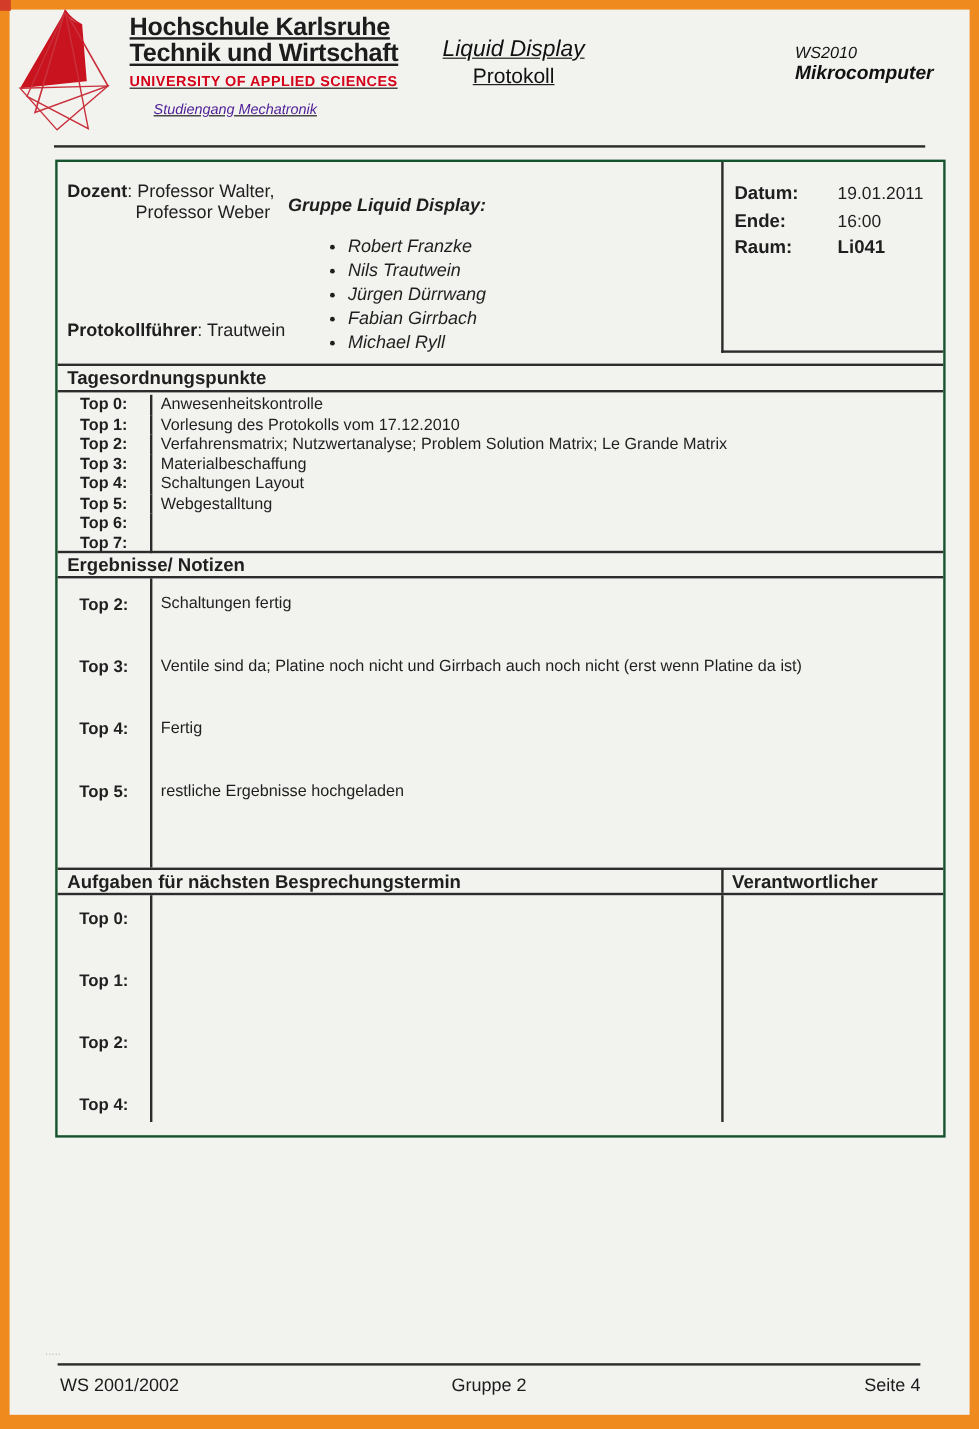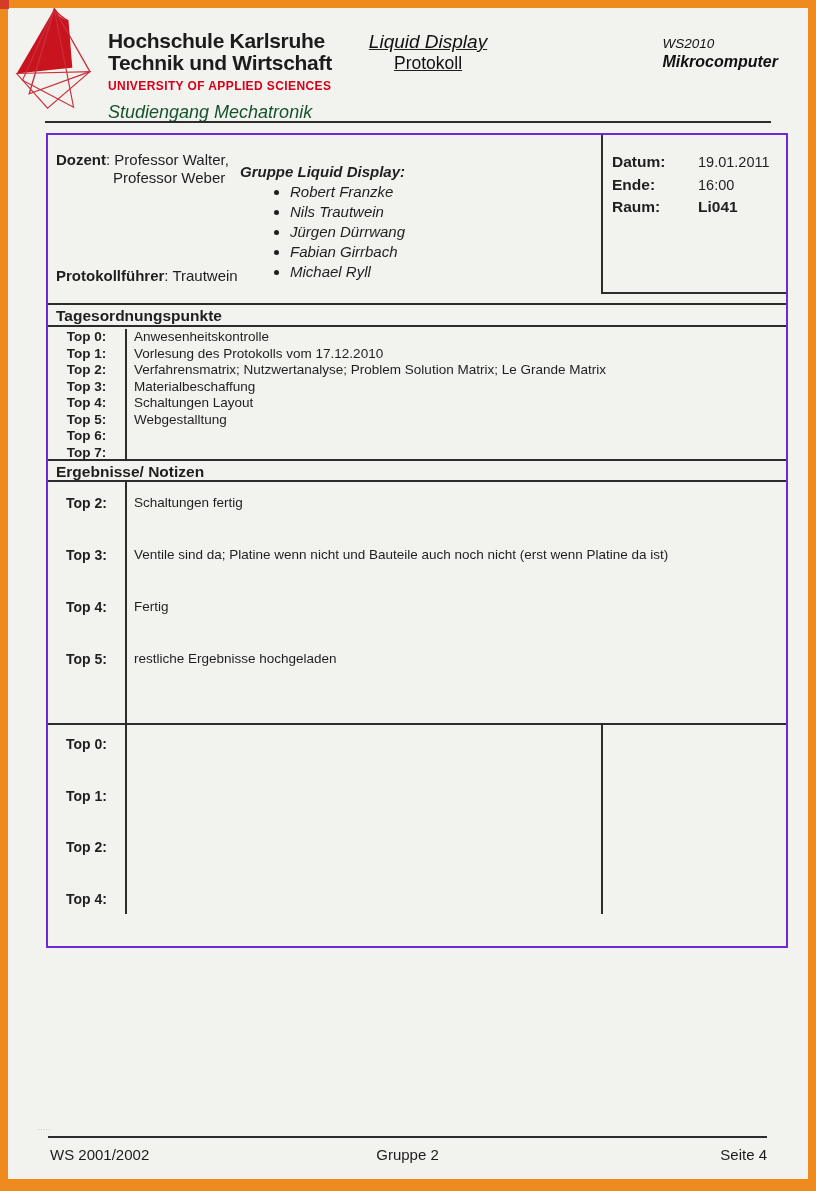--- a/index.html
+++ b/index.html
@@ -4,41 +4,41 @@
 <style>
   * { margin:0; padding:0; box-sizing:border-box; }
   html,body { background:#ffffff; }
   body { font-family:"Liberation Sans", sans-serif; color:#1f1f1f; }
   .page { position:relative; width:816px; height:1191px; background:#ee8a1e; overflow:hidden; }
   .corner-accent { position:absolute; left:0; top:0; width:9px; height:9px; background:#d23c28; }
   .inner-bg { position:absolute; left:8px; top:8px; right:8px; bottom:12px; background:#f2f2ef; }
 
   
   .logo { position:absolute; left:14px; top:8px; width:96px; height:106px; }
-  .inst { position:absolute; left:108px; top:30px; }
+  .inst { position:absolute; left:108px; top:12px;text-decoration:underline; }
   .inst-l1, .inst-l2 { font-weight:bold; font-size:21px; line-height:22px; letter-spacing:-0.3px; color:#1c1c1c; }
   .inst-uas { margin-top:5px; font-weight:bold; font-size:12px; letter-spacing:0.4px; color:#d50019; }
-  .inst-prog { margin-top:9px; font-style:italic; font-size:18px; color:#14532d; }
+  .inst-prog { margin-top:9px; font-style:italic; font-size:12px; color:#4c1d95;margin-left:20px; }
   .doc-title { position:absolute; left:316px; top:31px; width:224px; text-align:center;text-decoration:underline; }
   .doc-title-1 { font-style:italic; font-size:19px; color:#111; }
   .doc-title-2 { font-size:17.5px; color:#111; }
   .term-block { position:absolute; right:38px; top:36px; text-align:left; }
   .term-ws { font-style:italic; font-size:13.5px; color:#111; }
   .term-course { margin-top:2px; font-style:italic; font-weight:bold; font-size:16px; color:#111; }
   .header-rule { position:absolute; left:45px; top:121px; width:726px; height:2px; background:#2c2c2c; }
 
   
-  .tbl { position:absolute; left:46px; top:133px; width:742px; height:815px; border:2px solid #6d28d9; }
+  .tbl { position:absolute; left:46px; top:133px; width:742px; height:815px; border:2px solid #14532d; }
   .row-info { position:relative; height:170px; border-bottom:2px solid #2c2c2c; }
   .dozent-line { position:absolute; left:8px; top:16px; font-size:15px; line-height:18px; }
   .dozent-line .lbl-b, .pf-line .lbl-b { font-weight:bold; }
   .dozent-l2 { margin-left:57px; }
   .gruppe-block { position:absolute; left:192px; top:28px; font-size:15px;font-style:italic; }
   .gruppe-title { font-weight:bold; }
-  .gruppe-list { margin-top:2px; list-style:disc; padding-left:50px; }
+  .gruppe-list { margin-top:16px; list-style:disc; padding-left:50px; }
   .gruppe-list li { font-size:15px; line-height:20px; }
   .pf-line { position:absolute; left:8px; top:132px; font-size:15px; }
   .datum-cell { position:absolute; top:0; right:0; width:185px; height:159px;
                 border-left:2px solid #2c2c2c; border-bottom:2px solid #2c2c2c; padding:16px 0 13px 9px; }
   .meta-row { display:flex; line-height:22.5px; }
   .meta-lbl { width:86px; font-weight:bold; font-size:15.5px; }
   .meta-val { font-size:14.5px; }
   .meta-val.bold { font-weight:bold; font-size:15.5px; }
 
   .row-title { height:22px; line-height:22px; border-bottom:2px solid #2c2c2c;
@@ -187,32 +187,36 @@
     <div class="row-title short">Ergebnisse/ Notizen</div>
 
     <div class="row-results">
       <div class="vline lbl-div"></div>
       <div class="note-item" style="top:13px;">
         <div class="note-lbl">Top 2:</div>
         <div class="note-txt">Schaltungen fertig</div>
       </div>
       <div class="note-item" style="top:65px;">
         <div class="note-lbl">Top 3:</div>
-        <div class="note-txt">Ventile sind da; Platine wenn nicht und Bauteile auch noch nicht (erst wenn Platine da ist)</div>
+        <div class="note-txt">Ventile sind da; Platine noch nicht und Girrbach auch noch nicht (erst wenn Platine da ist)</div>
       </div>
       <div class="note-item" style="top:117px;">
         <div class="note-lbl">Top 4:</div>
         <div class="note-txt">Fertig</div>
       </div>
       <div class="note-item" style="top:169px;">
         <div class="note-lbl">Top 5:</div>
         <div class="note-txt">restliche Ergebnisse hochgeladen</div>
       </div>
     </div>
 
+    <div class="row-tasks-hdr">
+      <div class="tasks-hdr-left">Aufgaben für nächsten Besprechungstermin</div>
+      <div class="tasks-hdr-right">Verantwortlicher</div>
+    </div>
 
     <div class="row-tasks">
       <div class="vline lbl-div"></div>
       <div class="vline resp-div"></div>
       <div class="note-item" style="top:11px;">
         <div class="note-lbl">Top 0:</div>
         <div class="note-txt"></div>
       </div>
       <div class="note-item" style="top:63px;">
         <div class="note-lbl">Top 1:</div>

